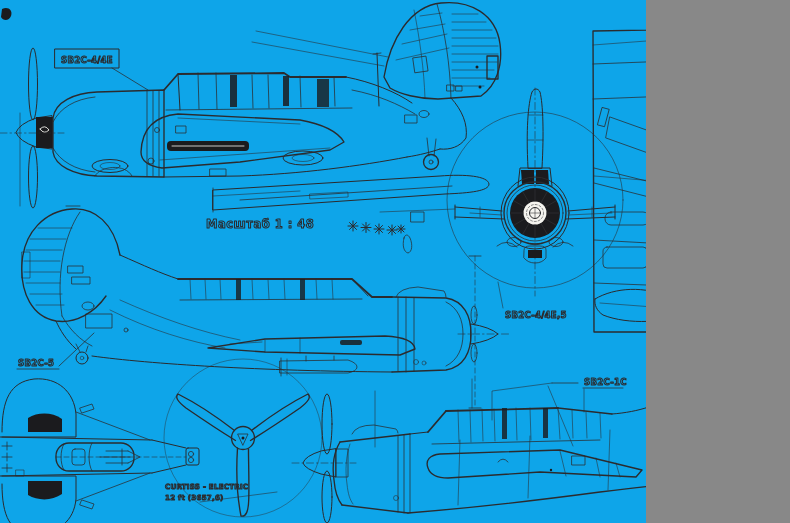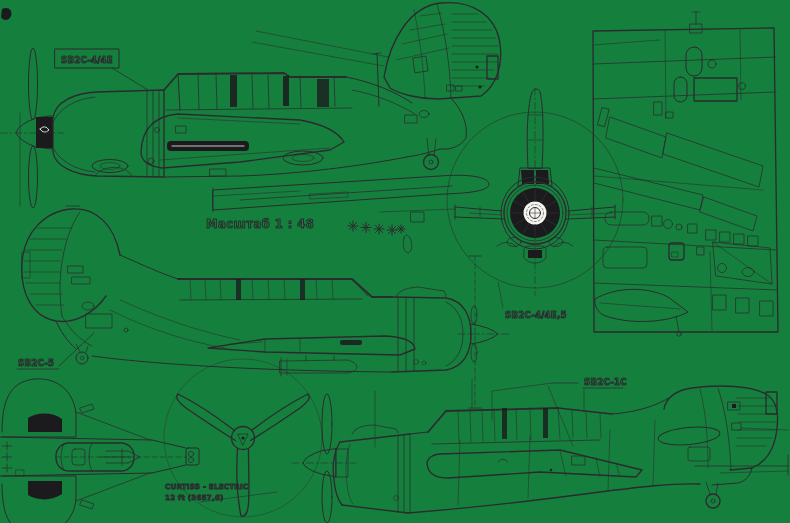--- a/index.html
+++ b/index.html
@@ -1,16 +1,16 @@
 <!DOCTYPE html>
 <html><head>
 <meta charset="utf-8">
 <style>
   html,body{margin:0;padding:0;background:#888;}
-  #sheet{width:790px;height:523px;background:#15803d;position:relative;overflow:hidden;}
+  #sheet{width:646px;height:523px;background:#0ea5e9;position:relative;overflow:hidden;}
   svg{display:block;}
   .ln *{stroke:#2b2b2e;fill:none;stroke-width:1;stroke-linecap:round;stroke-linejoin:round;}
   .t05{stroke-width:.55;} .t07{stroke-width:.75;} .t12{stroke-width:1.35;} .t16{stroke-width:1.8;}
   .dash{stroke-dasharray:7 3 1.5 3;} .dsh2{stroke-dasharray:5 3;}
   .f{fill:#1b1b1e;stroke:none;}
   .fw{fill:#f5f4ef;stroke:none;}
   .wln{stroke:#f5f4ef;fill:none;stroke-width:1.2;}
   .pt *{stroke:none;}
   text{font-family:"DejaVu Sans",sans-serif;fill:#17171a;stroke:none;font-weight:bold;letter-spacing:.3px;}
   .lbl{font-size:8.5px;}

